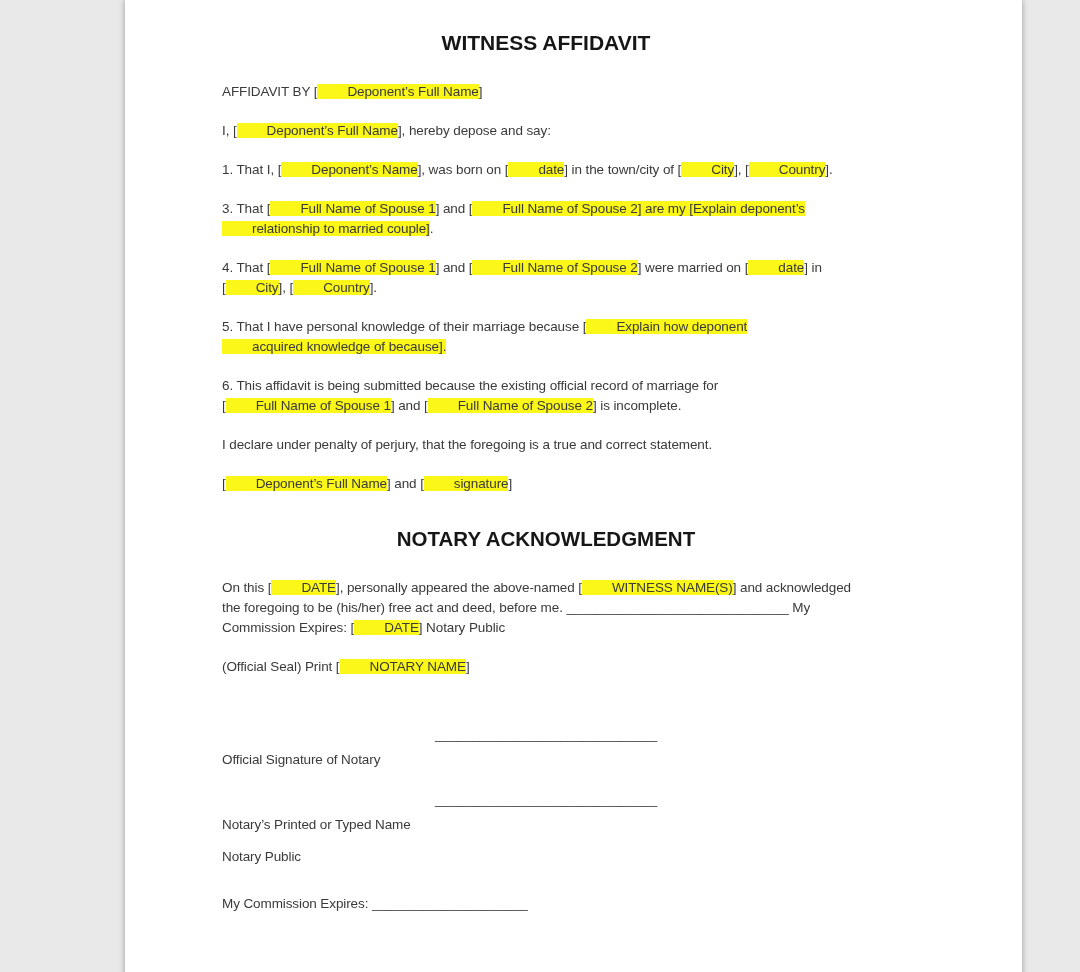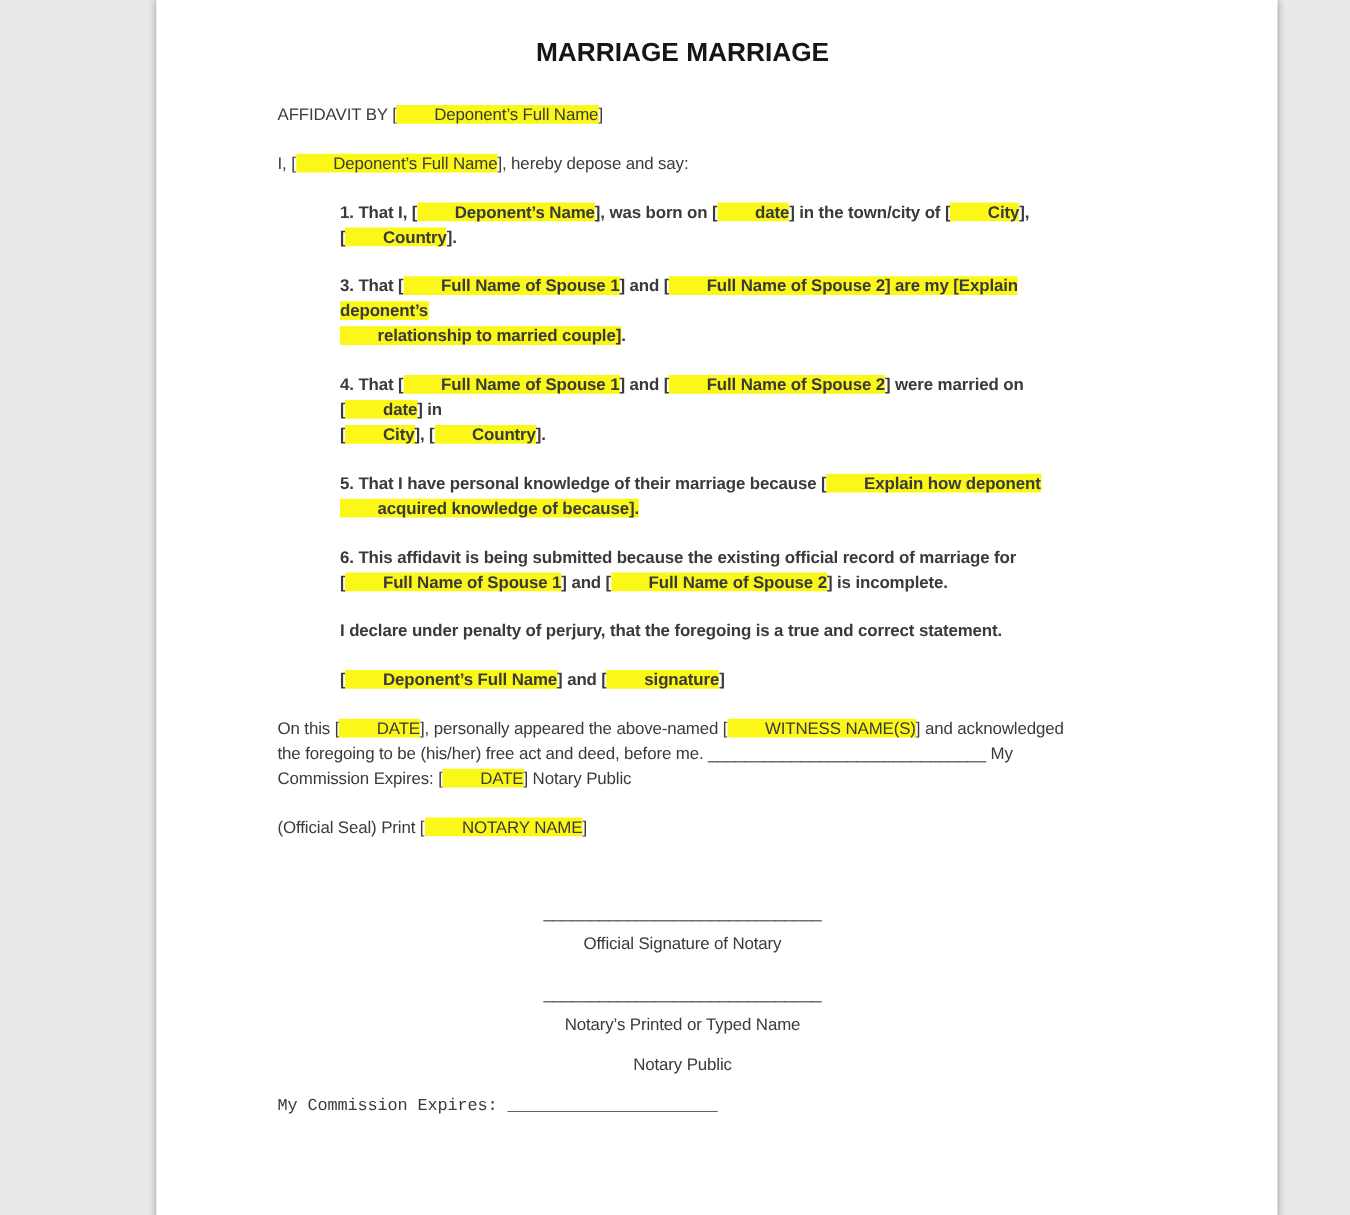--- a/index.html
+++ b/index.html
@@ -47,43 +47,44 @@
   }
   .section-title{
     font-size:20.5px;
     line-height:26px;
     font-weight:700;
     letter-spacing:0;
     text-align:center;
     color:var(--ink-strong);
     margin:32px 0 26px;
   }
-  .indent{margin-left:50px;font-weight:bold;}
-  .right{text-align:center;margin:0;}
+  .indent{}
+  .right{text-align:left;margin:0;}
   .rule-right{text-align:center;margin:20px 0 5px;}
   .first-rule{margin-top:48px;}
   .np-gap{margin-top:12px;margin-bottom:0;}
-  .commission{margin-top:14px;margin-bottom:0;font-family:Liberation Mono, monospace;}
+  .commission{margin-top:27px;margin-bottom:0;}
   .hl{background:var(--hl);padding-left:30px;}
 </style>
 </head>
 <body>
 
 <div class="canvas">
   <div class="page" id="page">
-      <p class="para title"><span>MARRIAGE MARRIAGE</span></p>
+      <p class="para title"><span>WITNESS AFFIDAVIT</span></p>
       <p class="para body"><span>AFFIDAVIT BY [</span><span class="hl">Deponent’s Full Name</span><span>]</span></p>
       <p class="para body"><span>I, [</span><span class="hl">Deponent’s Full Name</span><span>], hereby depose and say:</span></p>
       <p class="para indent"><span>1. That I, [</span><span class="hl">Deponent’s Name</span><span>], was born on [</span><span class="hl">date</span><span>] in the town/city of [</span><span class="hl">City</span><span>], [</span><span class="hl">Country</span><span>].</span></p>
       <p class="para indent"><span>3. That [</span><span class="hl">Full Name of Spouse 1</span><span>] and [</span><span class="hl">Full Name of Spouse 2] are my [Explain deponent’s</span><br><span class="hl">relationship to married couple]</span><span>.</span></p>
       <p class="para indent"><span>4. That [</span><span class="hl">Full Name of Spouse 1</span><span>] and [</span><span class="hl">Full Name of Spouse 2</span><span>] were married on [</span><span class="hl">date</span><span>] in</span><br><span>[</span><span class="hl">City</span><span>], [</span><span class="hl">Country</span><span>].</span></p>
       <p class="para indent"><span>5. That I have personal knowledge of their marriage because [</span><span class="hl">Explain how deponent</span><br><span class="hl">acquired knowledge of because].</span></p>
       <p class="para indent"><span>6. This affidavit is being submitted because the existing official record of marriage for</span><br><span>[</span><span class="hl">Full Name of Spouse 1</span><span>] and [</span><span class="hl">Full Name of Spouse 2</span><span>] is incomplete.</span></p>
       <p class="para indent"><span>I declare under penalty of perjury, that the foregoing is a true and correct statement.</span></p>
       <p class="para indent"><span>[</span><span class="hl">Deponent’s Full Name</span><span>] and [</span><span class="hl">signature</span><span>]</span></p>
+      <p class="para section-title"><span>NOTARY ACKNOWLEDGMENT</span></p>
       <p class="para body"><span>On this [</span><span class="hl">DATE</span><span>], personally appeared the above-named [</span><span class="hl">WITNESS NAME(S)</span><span>] and acknowledged</span><br><span>the foregoing to be (his/her) free act and deed, before me. ______________________________ My</span><br><span>Commission Expires: [</span><span class="hl">DATE</span><span>] Notary Public</span></p>
       <p class="para body"><span>(Official Seal) Print [</span><span class="hl">NOTARY NAME</span><span>]</span></p>
       <p class="para rule-right first-rule"><span>______________________________</span></p>
       <p class="para right"><span>Official Signature of Notary</span></p>
       <p class="para rule-right"><span>______________________________</span></p>
       <p class="para right"><span>Notary’s Printed or Typed Name</span></p>
       <p class="para right np-gap"><span>Notary Public</span></p>
       <p class="para commission"><span>My Commission Expires: </span><span>_____________________</span></p>
     </div>
 </div>

